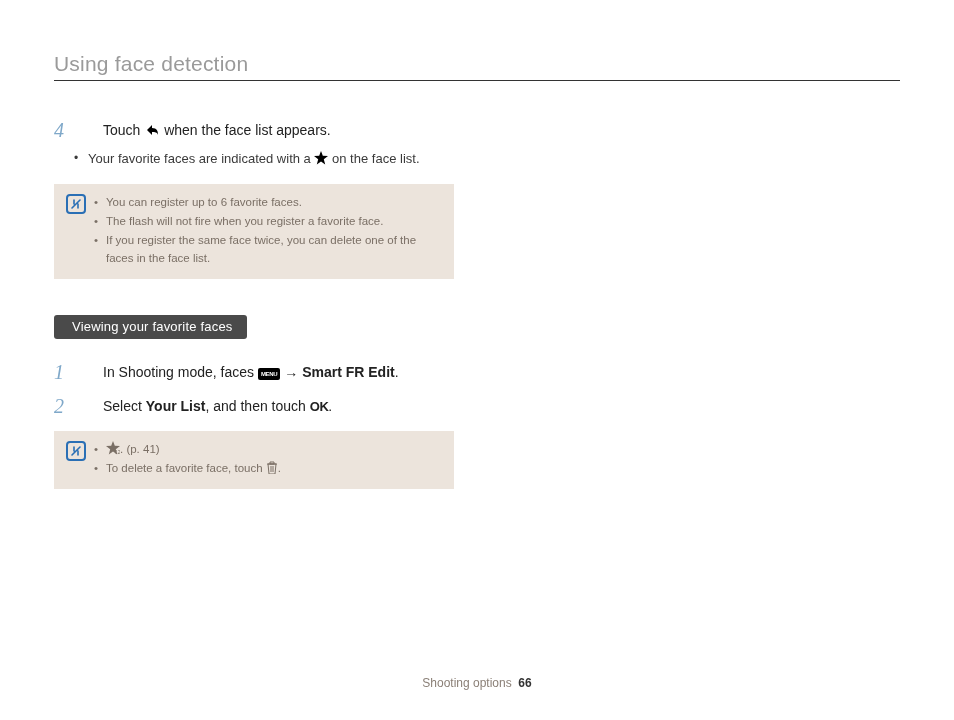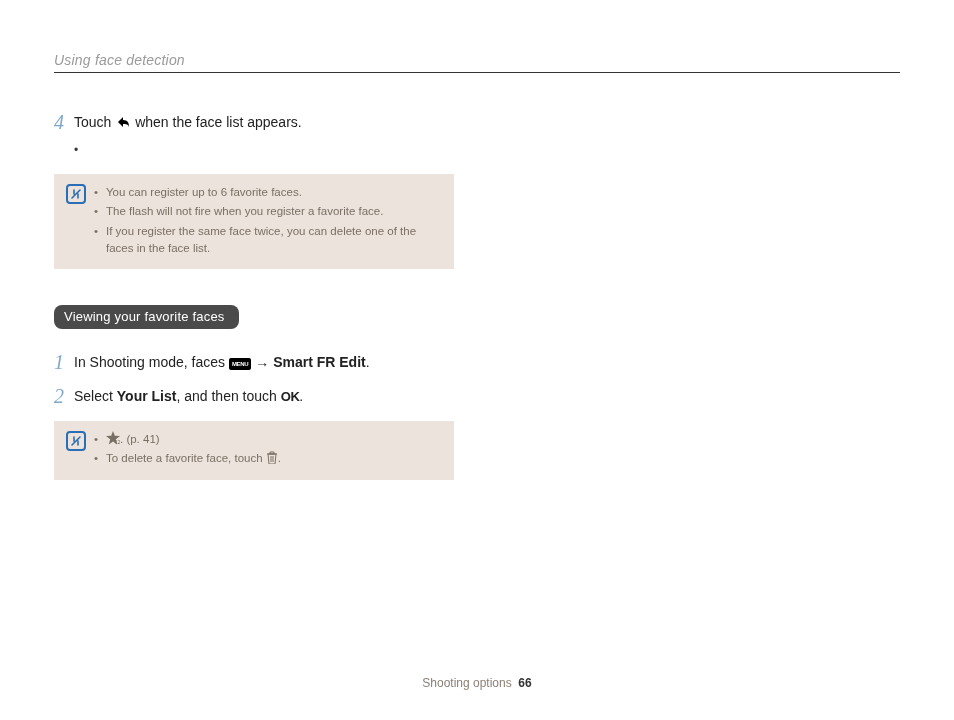--- a/index.html
+++ b/index.html
@@ -6,26 +6,25 @@
   body {
     width: 954px;
     height: 720px;
     background: #fff;
     font-family: Arial, Helvetica, sans-serif;
     color: #333;
     position: relative;
     padding: 52px 54px 0 54px;
   }
   .header-title {
-    font-size: 14px;
+    font-size: 21px;
     font-weight: 300;
     color: #9a9a9a;
     letter-spacing: 0.2px;
     padding-bottom: 4px;
-    font-style: italic;
   }
   .header-rule {
     border: none;
     border-top: 1px solid #333;
     margin-bottom: 38px;
   }
   .content {
     width: 400px;
   }
   .step {
@@ -39,20 +38,21 @@
     color: #7fa8c9;
     width: 20px;
     flex-shrink: 0;
     line-height: 1.1;
   }
   .step-text {
     font-size: 14px;
     color: #222;
     line-height: 1.5;
     padding-top: 1px;
+    margin-left: 29px;
   }
   .step-text b { font-weight: bold; }
   .sub-bullet {
     display: flex;
     margin-left: 20px;
     margin-top: 6px;
     margin-bottom: 14px;
   }
   .sub-bullet .dot {
     width: 14px;
@@ -98,22 +98,22 @@
   }
   .note-item .dot {
     width: 12px;
     flex-shrink: 0;
   }
   .pill {
     display: inline-block;
     background: #4a4a4a;
     color: #fff;
     font-size: 13px;
-    padding: 4px 14px 5px 10px;
-    border-radius: 8px;
+    padding: 4px 14px 5px 18px;
+    border-radius: 3px;
     margin-bottom: 22px;
     letter-spacing: 0.2px;
   }
   .icon-back {
     display: inline-block;
     vertical-align: -2px;
     width: 16px;
     height: 14px;
   }
   .icon-star {
@@ -181,20 +181,25 @@
     <div class="step-num">4</div>
     <div class="step-text">
       <span>Touch </span><svg class="icon-back" viewBox="0 0 16 14">
           <path d="M3 7 L8 2 L8 5 C13 5 14 8 14 12 C13 9 11 9 8 9 L8 12 Z" fill="#000"></path>
         </svg><span> when the face list appears.</span>
     </div>
   </div>
 
   <div class="sub-bullet">
     <div class="dot">•</div>
+    <div class="txt">
+      <span>Your favorite faces are indicated with a </span><svg class="icon-star" viewBox="0 0 14 14">
+          <path d="M7 0 L8.8 4.8 L14 5 L9.8 8.2 L11.2 13.4 L7 10.4 L2.8 13.4 L4.2 8.2 L0 5 L5.2 4.8 Z" fill="#000"></path>
+        </svg><span> on the face list.</span>
+    </div>
   </div>
 
   <div class="note-box">
     <div class="note-icon-wrap">
       <div class="note-icon">
         <svg width="12" height="12" viewBox="0 0 12 12">
             <path d="M2 10 L10 2 M4 2 L4 6 M8 6 L8 10" stroke="#2a6fb5" stroke-width="1.6" fill="none" stroke-linecap="round"></path>
           </svg>
       </div>
     </div>

